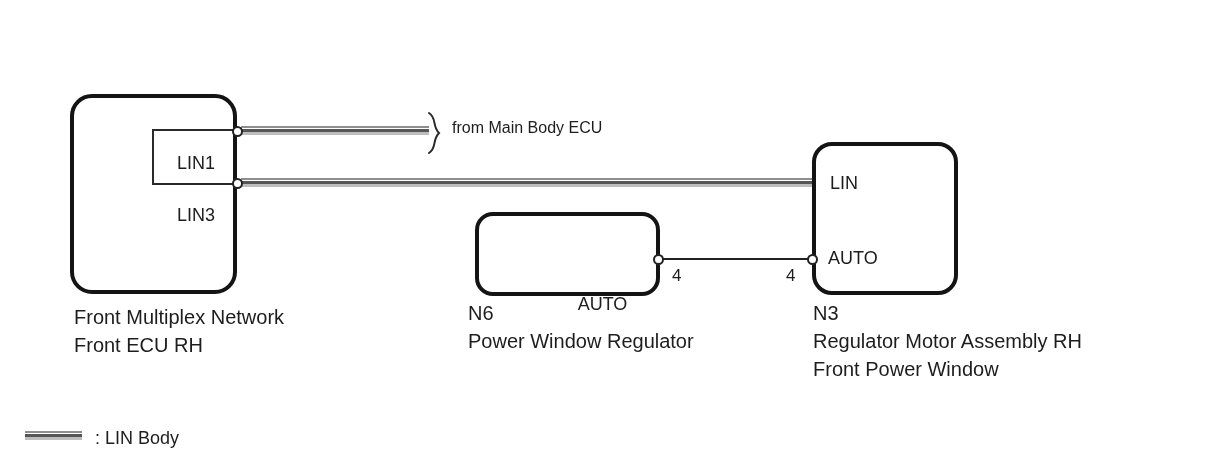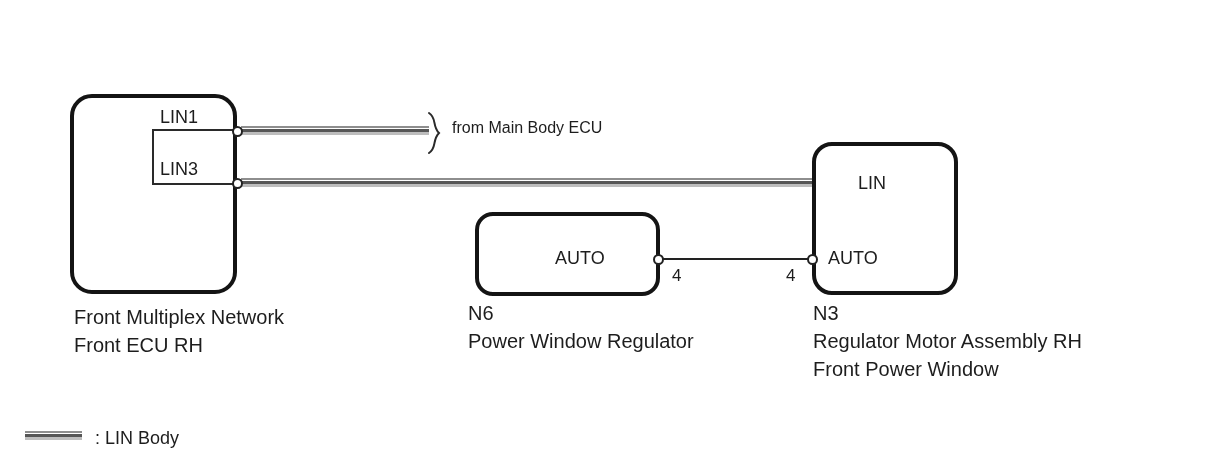--- a/index.html
+++ b/index.html
@@ -63,21 +63,21 @@
     z-index: 5;
   }
 
   .lbl {
     position: absolute;
     font-size: 18px;
     line-height: 20px;
     color: #1d1d1d;
     white-space: nowrap;
   }
-  .lbl-right { text-align: left; }
+  .lbl-right { text-align: center; margin-top: 46px; }
 
   .caption {
     position: absolute;
     font-size: 20px;
     line-height: 28px;
     color: #1d1d1d;
     white-space: nowrap;
   }
 
   .pin-number {
@@ -130,21 +130,21 @@
     <div>Power Window Regulator</div>
   </div>
 
   <div class="plain-wire" style="left:660px; top:258px; width:150px;"></div>
 
   <div class="pin-number" style="left:672px; top:266px;">4</div>
   <div class="pin-number" style="left:786px; top:266px;">4</div>
 
   <div class="comp-box" style="left:812px; top:142px; width:146px; height:153px; border-radius:20px;"></div>
 
-  <div class="lbl" style="left:858px; top:173px;">LIN</div>
+  <div class="lbl" style="left:830px; top:173px;">LIN</div>
   <div class="lbl" style="left:828px; top:248px;">AUTO</div>
 
   <div class="pin" style="left:807px; top:254px;"></div>
 
   <div class="caption" style="left:813px; top:299px;">
     <div>N3</div>
     <div>Regulator Motor Assembly RH</div>
     <div>Front Power Window</div>
   </div>
 

